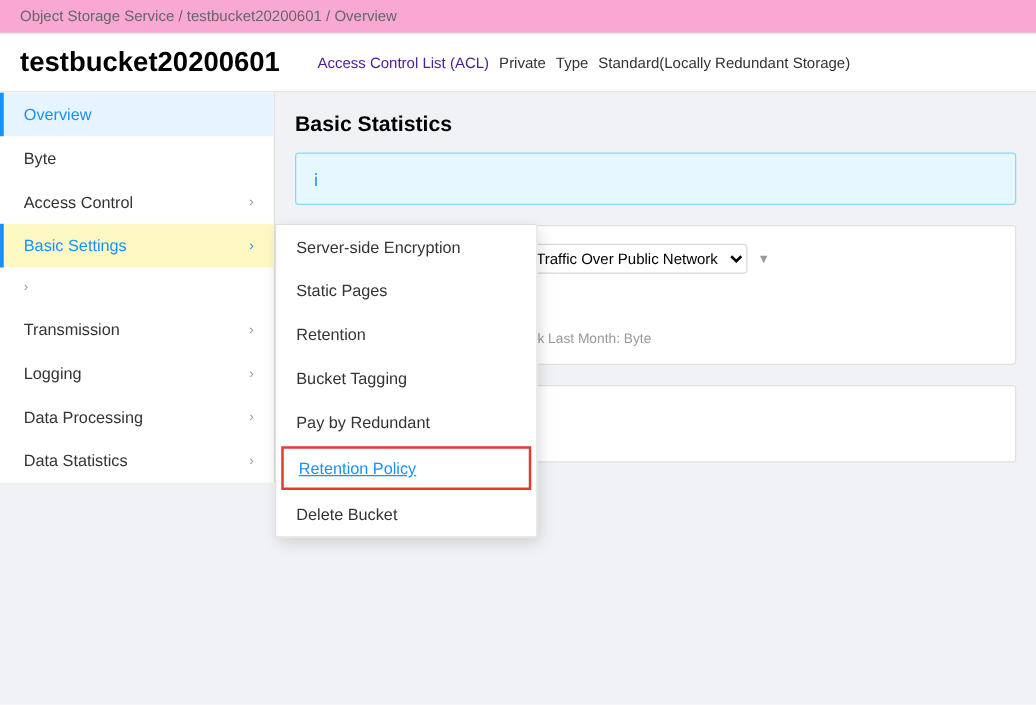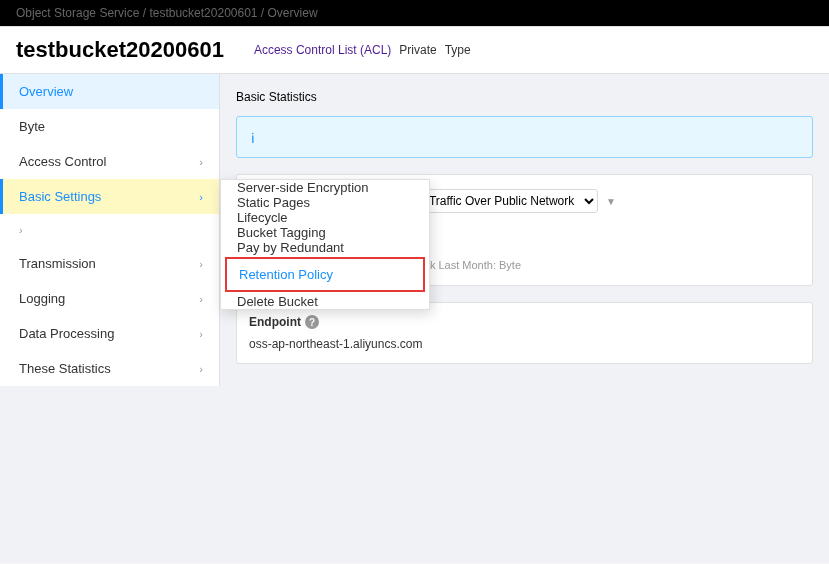--- a/index.html
+++ b/index.html
@@ -1,19 +1,19 @@
 <!DOCTYPE html>
 <html><head>
   <meta charset="utf-8">
   <style>
     * { box-sizing: border-box; margin: 0; padding: 0; }
     body { font-family: Arial, sans-serif; font-size: 13px; color: #333; background: #f5f5f5; width: 829px; height: 564px; overflow: hidden; }
 
     .top-bar {
-      background: #000000;
+      background: #f9a8d4;
       padding: 6px 16px;
       font-size: 12px;
       color: #666;
       border-bottom: 1px solid #e0e0e0;
     }
 
     .header {
       background: #fff;
       padding: 10px 16px 10px 16px;
       border-bottom: 1px solid #e0e0e0;
@@ -85,22 +85,22 @@
     }
 
     .content {
       flex: 1;
       padding: 16px;
       overflow-y: auto;
       position: relative;
     }
 
     .section-title {
-      font-size: 12px;
-      font-weight: normal;
+      font-size: 17px;
+      font-weight: bold;
       margin-bottom: 12px;
       color: #000;
     }
 
     .info-banner {
       background: #e6f7ff;
       border: 1px solid #91d5ff;
       padding: 10px 14px;
       border-radius: 3px;
       display: flex;
@@ -185,31 +185,32 @@
       left: 220px;
       top: 0;
       width: 210px;
       background: #fff;
       border: 1px solid #e0e0e0;
       box-shadow: 2px 4px 12px rgba(0,0,0,0.15);
       z-index: 100;
     }
 
     .submenu-item {
-      padding: 0 16px;
+      padding: 10px 16px;
       cursor: pointer;
       font-size: 13px;
       color: #333;
     }
 
     .submenu-item.highlighted {
       border: 2px solid #e53935;
       color: #1890ff;
       margin: 2px 4px;
       padding: 8px 12px;
+      text-decoration: underline;
     }
 
     .sidebar-wrapper {
       position: relative;
     }
 
     .info-text-link {
       color: #1890ff;
       cursor: pointer;
     }
@@ -231,20 +232,21 @@
   <span> / </span>
   <span>Overview</span>
 </div>
 
 <div class="header">
   <span class="bucket-title">testbucket20200601</span>
   <div class="header-meta">
     <span class="acl-link">Access Control List (ACL)</span>
     <span>Private</span>
     <span>Type</span>
+    <span>Standard(Locally Redundant Storage)</span>
   </div>
 </div>
 
 <div class="main-layout">
 
   <div class="sidebar-wrapper">
     <div class="sidebar">
 
       <div class="sidebar-item active">
         <span>Overview</span>
@@ -277,35 +279,35 @@
         <span>Logging</span>
         <span class="chevron">›</span>
       </div>
 
       <div class="sidebar-item">
         <span>Data Processing</span>
         <span class="chevron">›</span>
       </div>
 
       <div class="sidebar-item">
-        <span>These Statistics</span>
+        <span>Data Statistics</span>
         <span class="chevron">›</span>
       </div>
 
     </div>
 
     <div class="submenu" style="top: 105px;">
       <div class="submenu-item">
         <span>Server-side Encryption</span>
       </div>
       <div class="submenu-item">
         <span>Static Pages</span>
       </div>
       <div class="submenu-item">
-        <span>Lifecycle</span>
+        <span>Retention</span>
       </div>
       <div class="submenu-item">
         <span>Bucket Tagging</span>
       </div>
       <div class="submenu-item">
         <span>Pay by Redundant</span>
       </div>
       <div class="submenu-item highlighted">
         <span style="color:#1890ff;">Retention Policy</span>
       </div>

